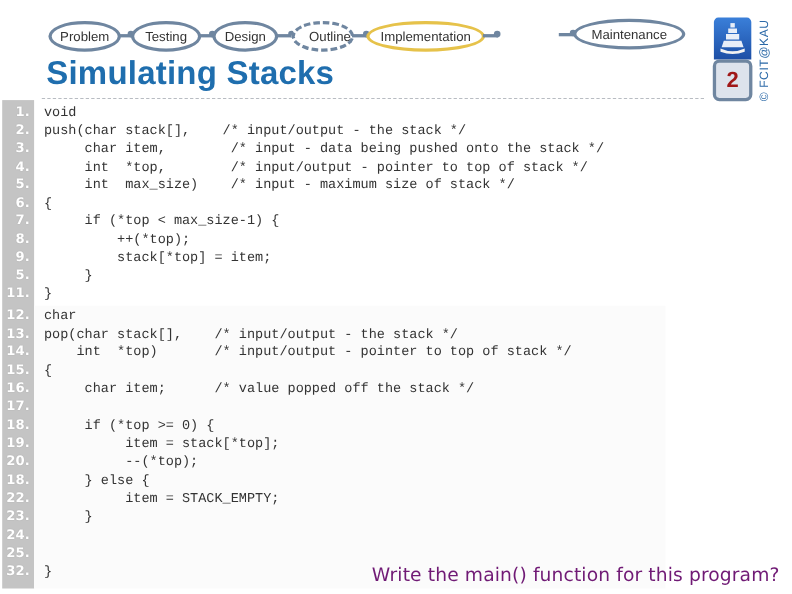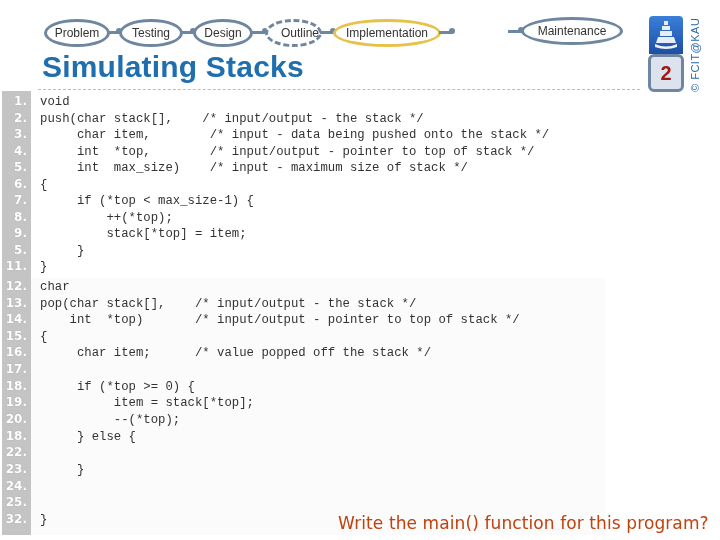--- a/index.html
+++ b/index.html
@@ -56,21 +56,21 @@
     position: absolute; right: 4px; font-size: 12px; font-weight: bold; color: #ffffff;
     font-family: "DejaVu Sans", sans-serif; text-shadow: 0 0 1px #9a9a9a;
   }
   .code-block { position: absolute; left: 31px; background: #fbfbfb; }
   .code-line {
     position: absolute; left: 40px; font-family: "Liberation Mono", monospace; font-size: 12.3px;
     color: #333; white-space: pre; line-height: 16px;
   }
 
   .question {
-    position: absolute; left: 338px; top: 513px; font-size: 17px; color: #c2410c;
+    position: absolute; left: 338px; top: 513px; font-size: 17px; color: #701a75;
     font-family: "DejaVu Sans", sans-serif; letter-spacing: 0.1px; white-space: nowrap;
   }
 </style>
 </head>
 <body>
 
 <div class="nav">
   <div class="node" style="left:44px;top:19px;width:66px;">
       <span>Problem</span>
     </div>
@@ -157,18 +157,19 @@
   <span class="code-line" style="top:188px">char</span>
   <span class="code-line" style="top:205px">pop(char stack[],    /* input/output - the stack */</span>
   <span class="code-line" style="top:221px">    int  *top)       /* input/output - pointer to top of stack */</span>
   <span class="code-line" style="top:238px">{</span>
   <span class="code-line" style="top:254px">     char item;      /* value popped off the stack */</span>
   <span class="code-line" style="top:271px"></span>
   <span class="code-line" style="top:288px">     if (*top &gt;= 0) {</span>
   <span class="code-line" style="top:304px">          item = stack[*top];</span>
   <span class="code-line" style="top:321px">          --(*top);</span>
   <span class="code-line" style="top:338px">     } else {</span>
+  <span class="code-line" style="top:354px">          item = STACK_EMPTY;</span>
   <span class="code-line" style="top:371px">     }</span>
   <span class="code-line" style="top:388px"></span>
   <span class="code-line" style="top:421px">}</span>
 </div>
 
 <div class="question">Write the main() function for this program?</div>
 
 </body></html>

